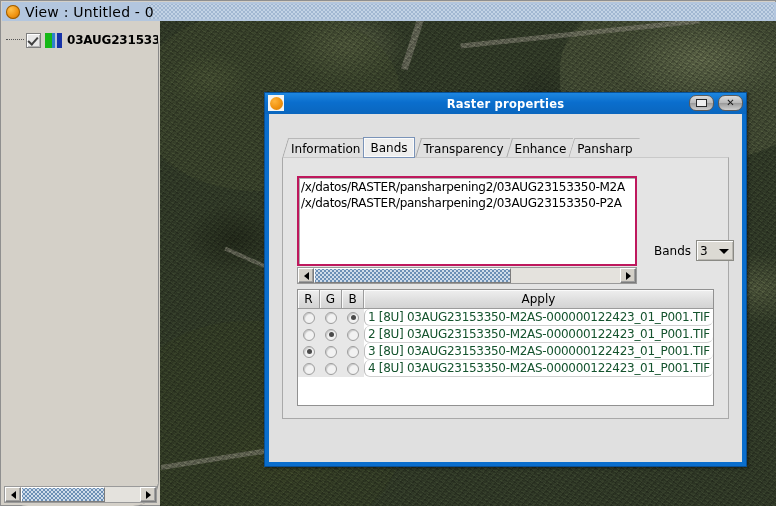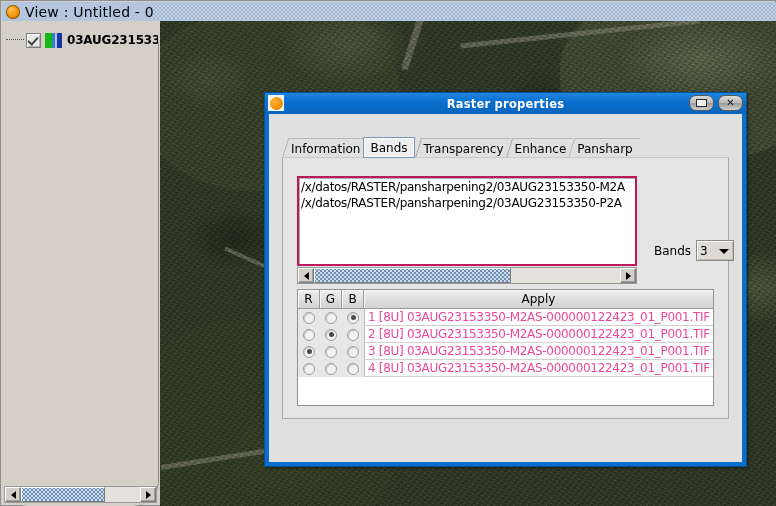--- a/index.html
+++ b/index.html
@@ -320,24 +320,24 @@
   .th.c-band { flex: 1; border-right: none; }
   .bt-row { display: flex; height: 17px; align-items: stretch; }
   .bt-row .td {
     display: flex; align-items: center; justify-content: center;
     box-sizing: border-box;
     background: #e7e7e7;
   }
   .td.c-rgb { width: 22px; flex: none; }
   .td.c-band {
     flex: 1; justify-content: flex-start; padding-left: 3px;
-    font-size: 12px; color: #ec4899; background: #fff;
+    font-size: 12px; color: #14532d; background: #fff;
     border-bottom: 1px solid #d0d0d0;
     border-left: 1px solid #bdbdbd;
-    white-space: nowrap; letter-spacing: -0.3px;
+    white-space: nowrap; letter-spacing: -0.3px; border-radius: 6px;
   }
   .radio {
     width: 12px; height: 12px; border-radius: 50%;
     background: #f2f2f2;
     border: 1px solid #9d9d9d;
     box-shadow: inset 1px 1px 1px #c9c9c9;
     box-sizing: border-box;
     position: relative;
   }
   .radio.on::after {

